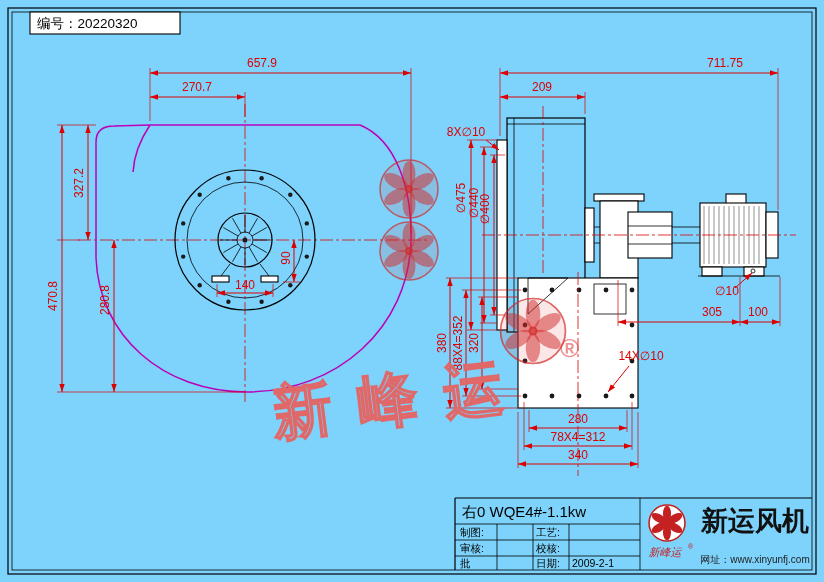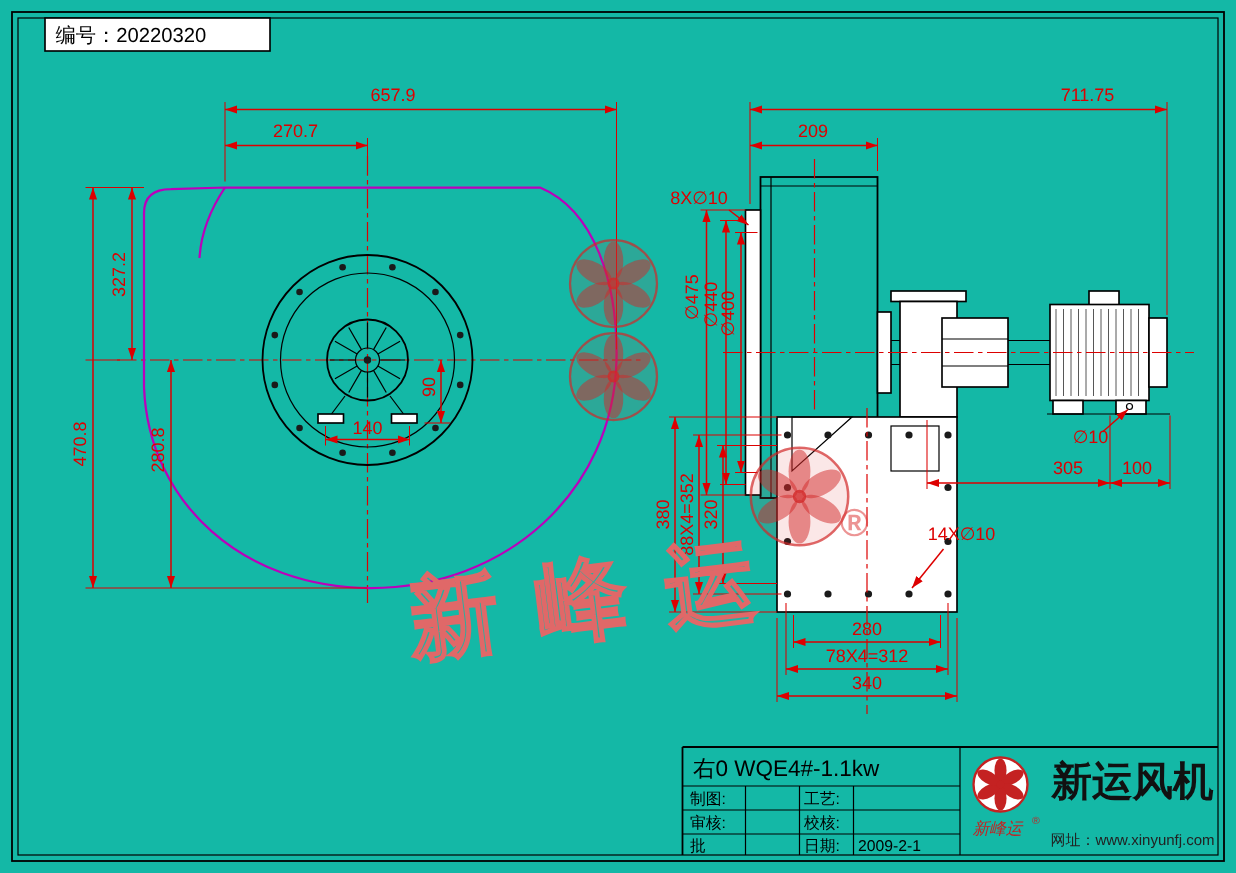--- a/index.html
+++ b/index.html
@@ -1,16 +1,16 @@
 <!DOCTYPE html>
 <html><head>
 <meta charset="utf-8">
 <style>
   html,body{margin:0;padding:0;background:#9a9a9a;}
-  .page{width:824px;height:582px;background:#14b8a6;position:relative;margin:0 auto;
+  .page{width:824px;height:582px;background:#7dd3fc;position:relative;margin:0 auto;
         font-family:"Liberation Sans",sans-serif;overflow:hidden;}
   svg{display:block;}
   text{font-family:"Liberation Sans",sans-serif;}
   .outline{stroke:#000;stroke-width:1.2;fill:none;}
   .thin{stroke:#000;stroke-width:0.8;fill:none;}
   .wfill{fill:#ffffff;stroke:#000;stroke-width:1.1;}
   .mag{stroke:#bb00bb;stroke-width:1.5;fill:none;}
   .dim{stroke:#dd0000;stroke-width:1;fill:none;}
   .ext{stroke:#dd0000;stroke-width:0.7;fill:none;}
   .cl{stroke:#dd0000;stroke-width:0.8;fill:none;stroke-dasharray:13 3 3 3;}

